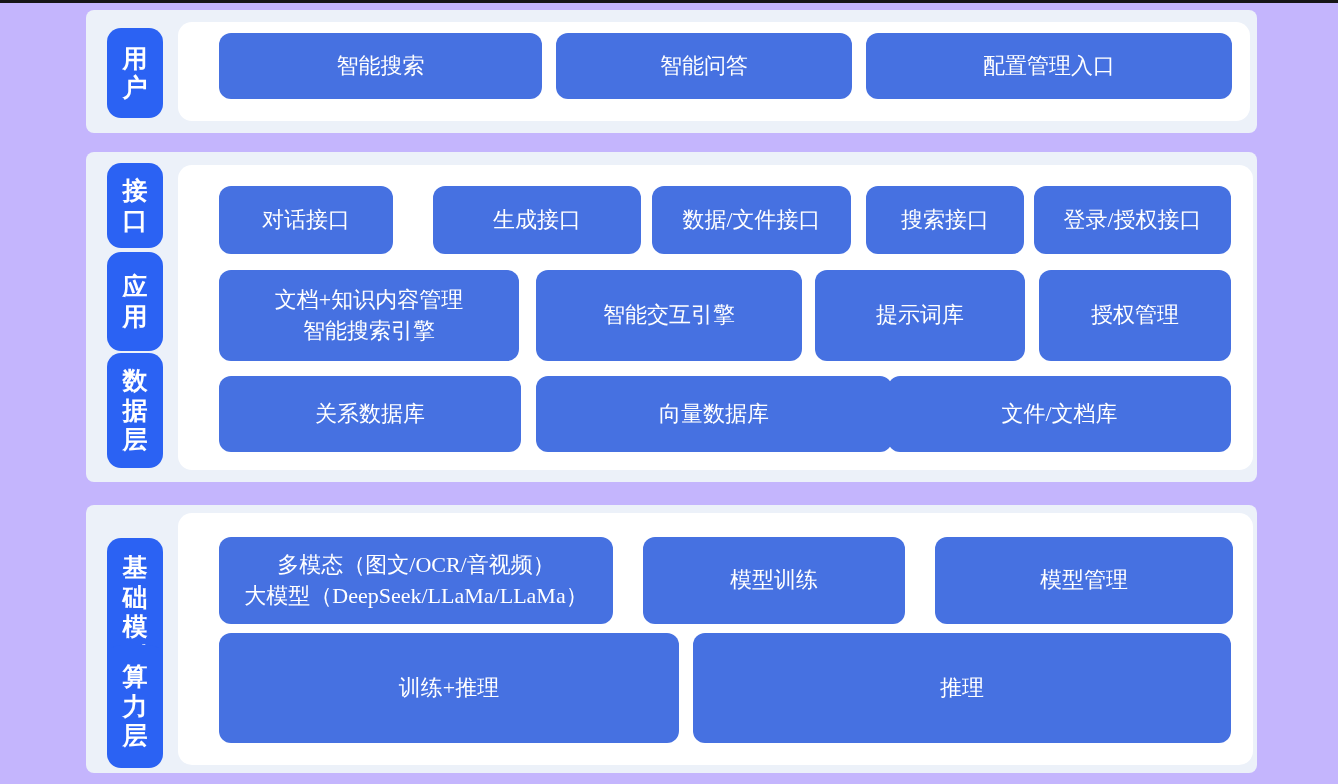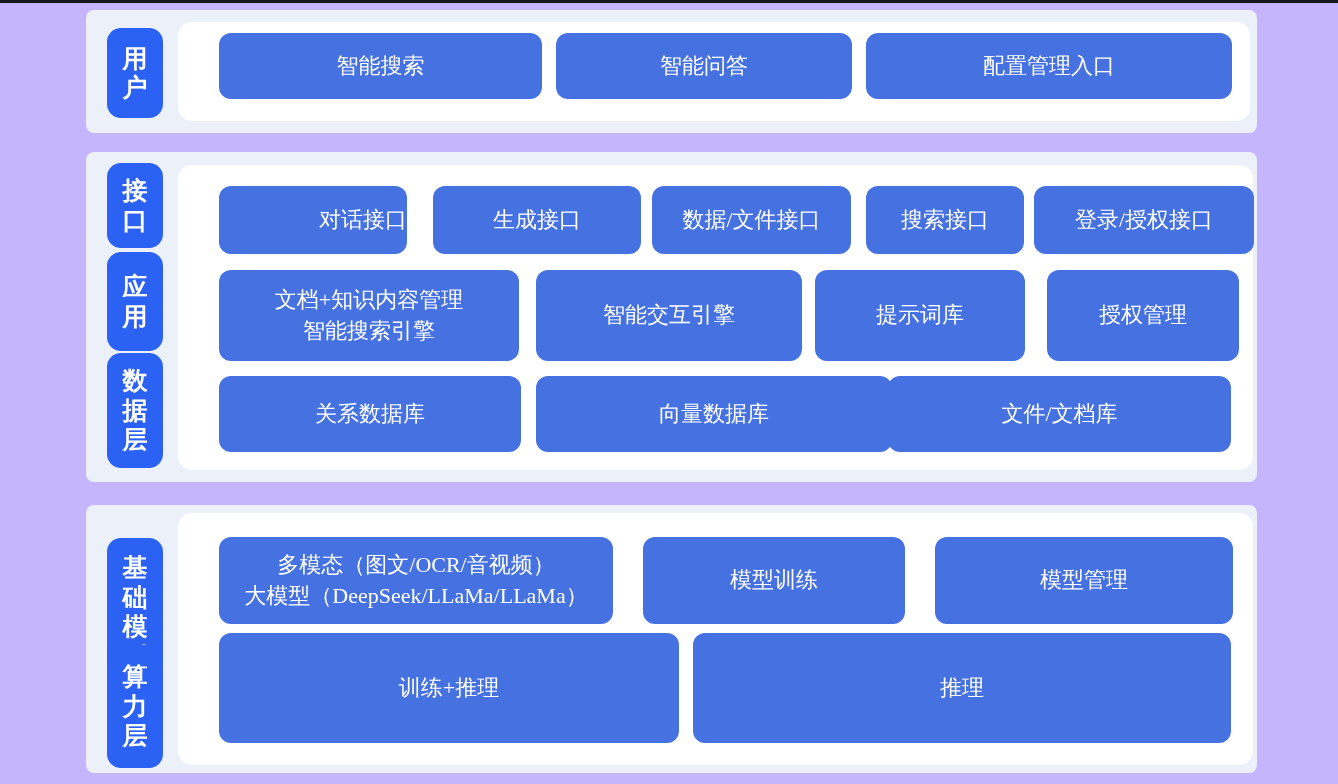--- a/index.html
+++ b/index.html
@@ -80,47 +80,47 @@
   <div class="pill" style="top:163px; height:85px;">
     <span>接口</span>
   </div>
   <div class="pill" style="top:252px; height:99px;">
     <span>应用</span>
   </div>
   <div class="pill" style="top:353px; height:115px;">
     <span>数据层</span>
   </div>
 
-  <div class="btn" style="left:219px; top:186px; width:188px; height:68px;justify-content:flex-end;">
+  <div class="btn" style="left:219px; top:186px; width:174px; height:68px;">
     <span>对话接口</span>
   </div>
   <div class="btn" style="left:433px; top:186px; width:208px; height:68px;">
     <span>生成接口</span>
   </div>
   <div class="btn" style="left:652px; top:186px; width:199px; height:68px;">
     <span>数据/文件接口</span>
   </div>
   <div class="btn" style="left:866px; top:186px; width:158px; height:68px;">
     <span>搜索接口</span>
   </div>
-  <div class="btn" style="left:1034px; top:186px; width:220px; height:68px;">
+  <div class="btn" style="left:1034px; top:186px; width:197px; height:68px;">
     <span>登录/授权接口</span>
   </div>
 
   <div class="btn multi" style="left:219px; top:270px; width:300px; height:91px;">
     <span>文档+知识内容管理</span>
     <span>智能搜索引擎</span>
   </div>
   <div class="btn" style="left:536px; top:270px; width:266px; height:91px;">
     <span>智能交互引擎</span>
   </div>
   <div class="btn" style="left:815px; top:270px; width:210px; height:91px;">
     <span>提示词库</span>
   </div>
-  <div class="btn" style="left:1039px; top:270px; width:192px; height:91px;margin-left:8px;">
+  <div class="btn" style="left:1039px; top:270px; width:192px; height:91px;">
     <span>授权管理</span>
   </div>
 
   <div class="btn" style="left:219px; top:376px; width:302px; height:76px;">
     <span>关系数据库</span>
   </div>
   <div class="btn" style="left:536px; top:376px; width:356px; height:76px;">
     <span>向量数据库</span>
   </div>
   <div class="btn" style="left:888px; top:376px; width:343px; height:76px;">

